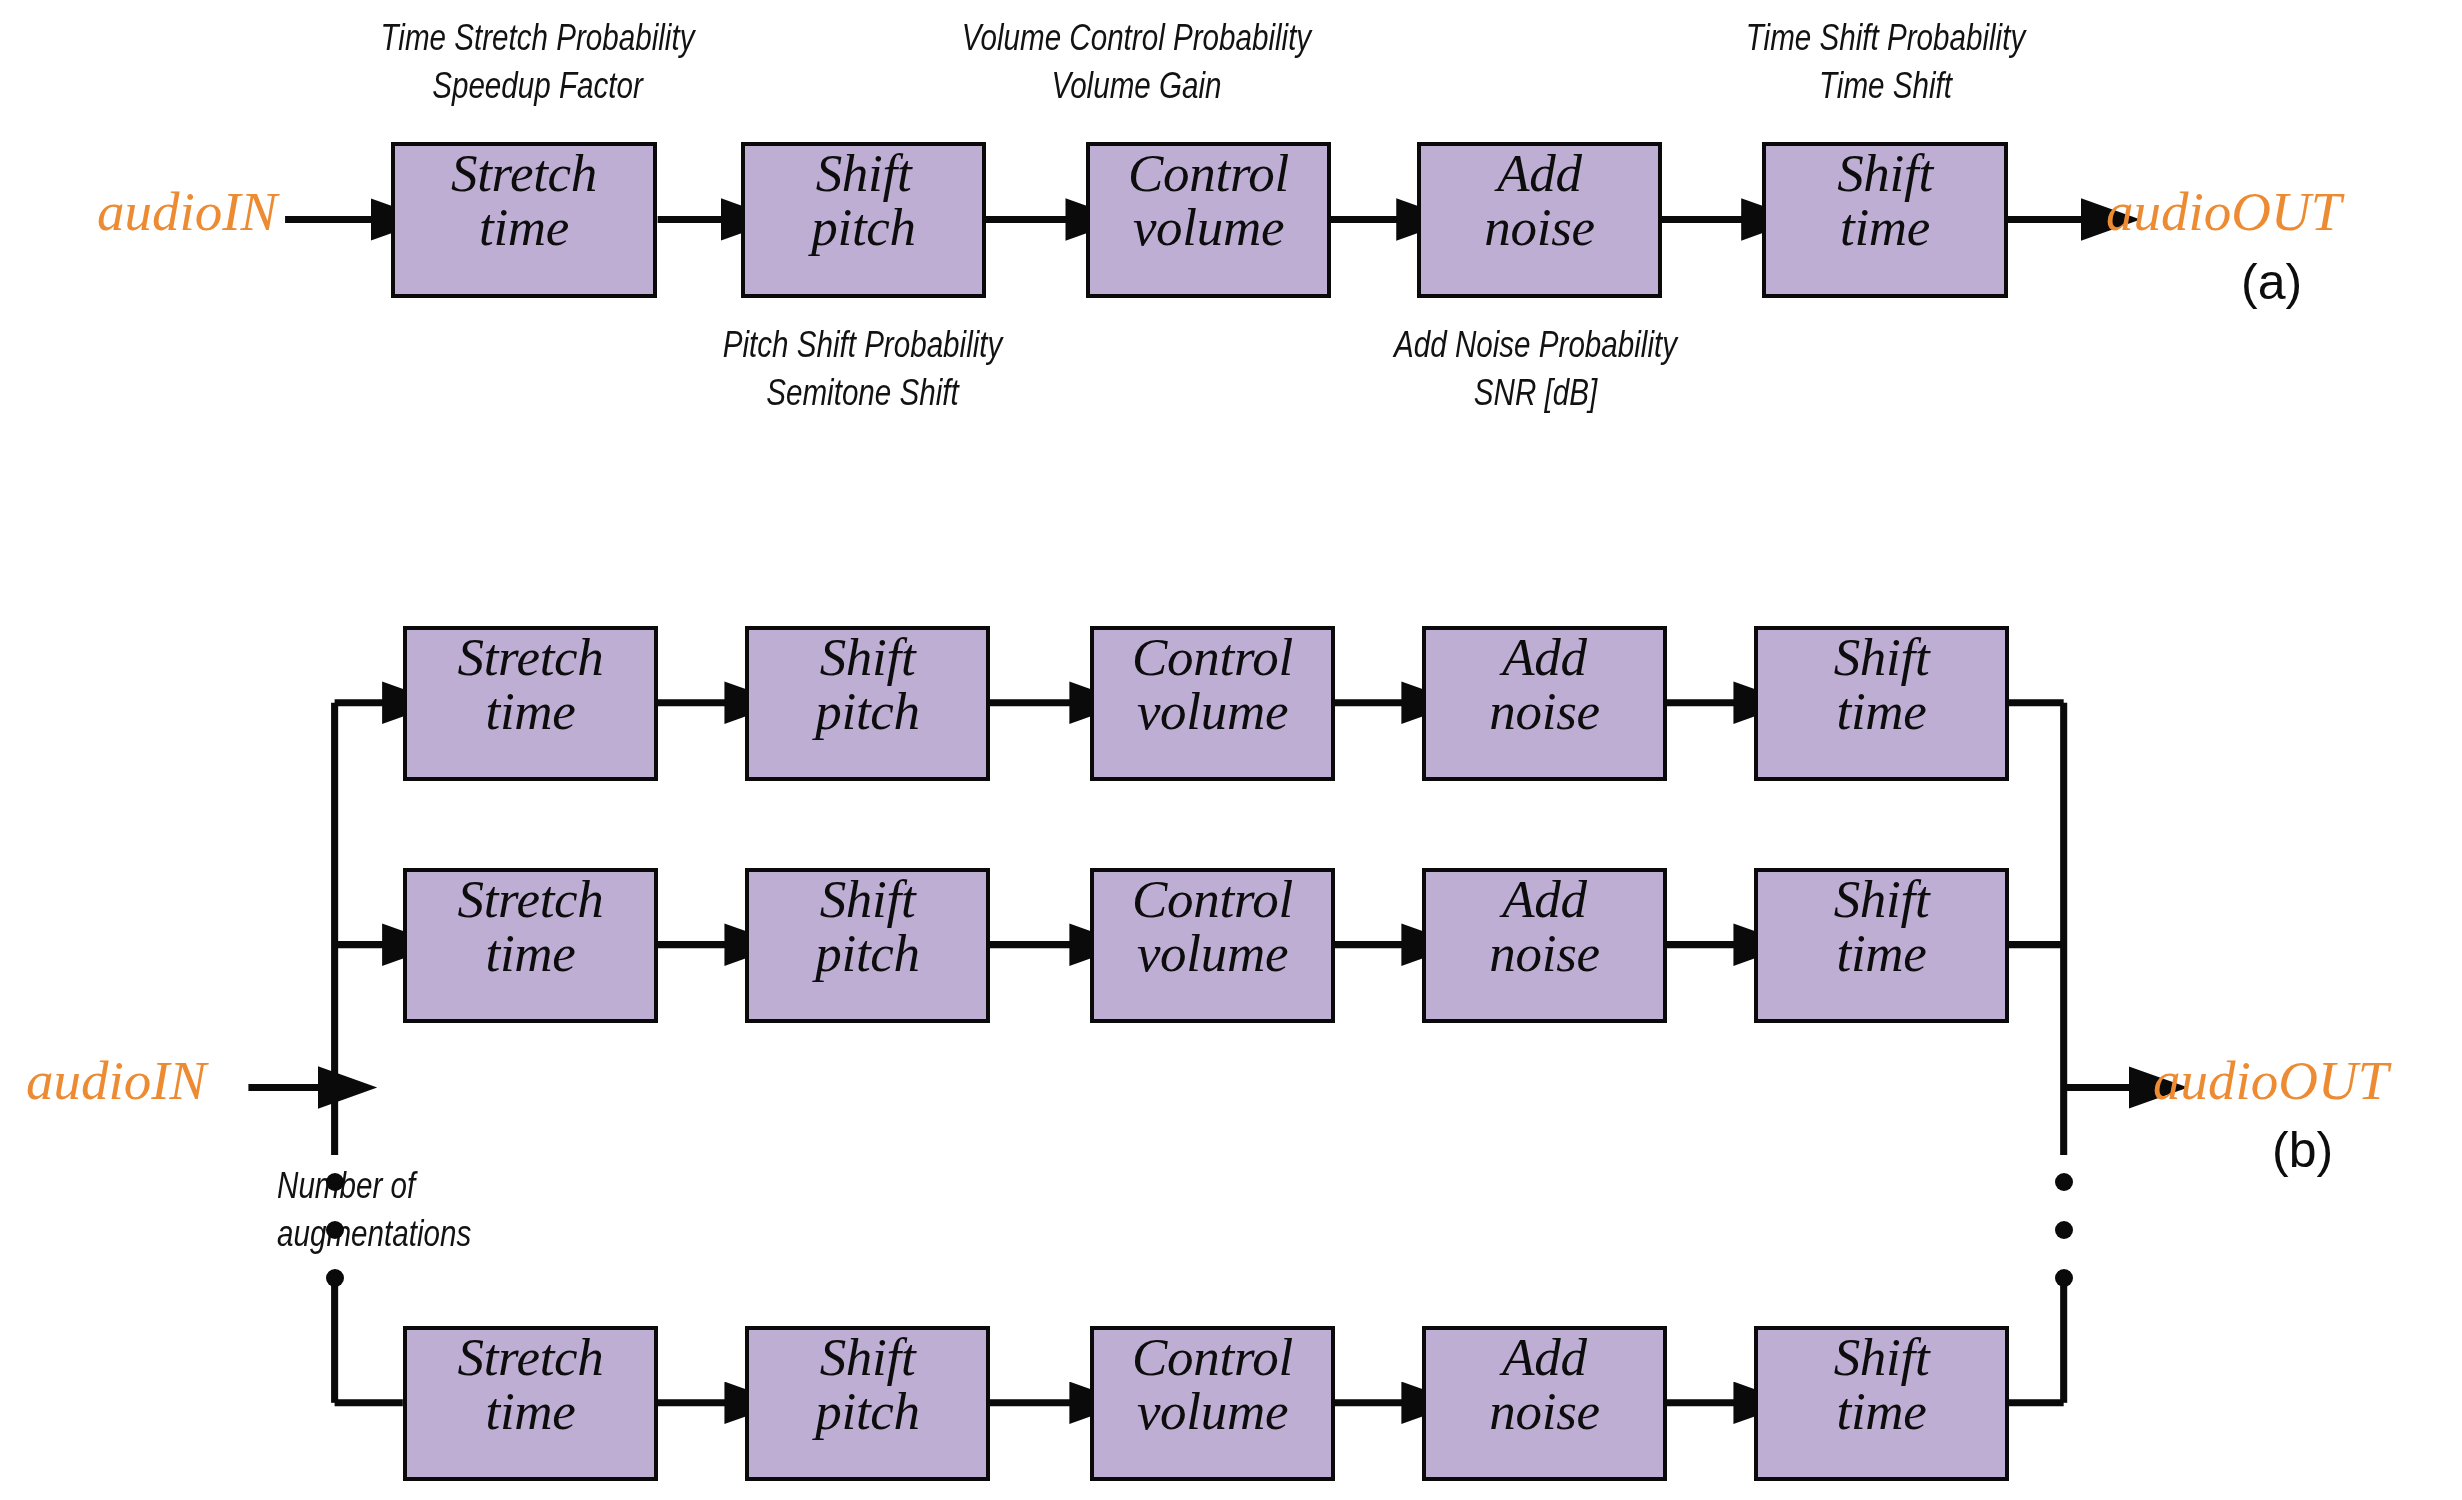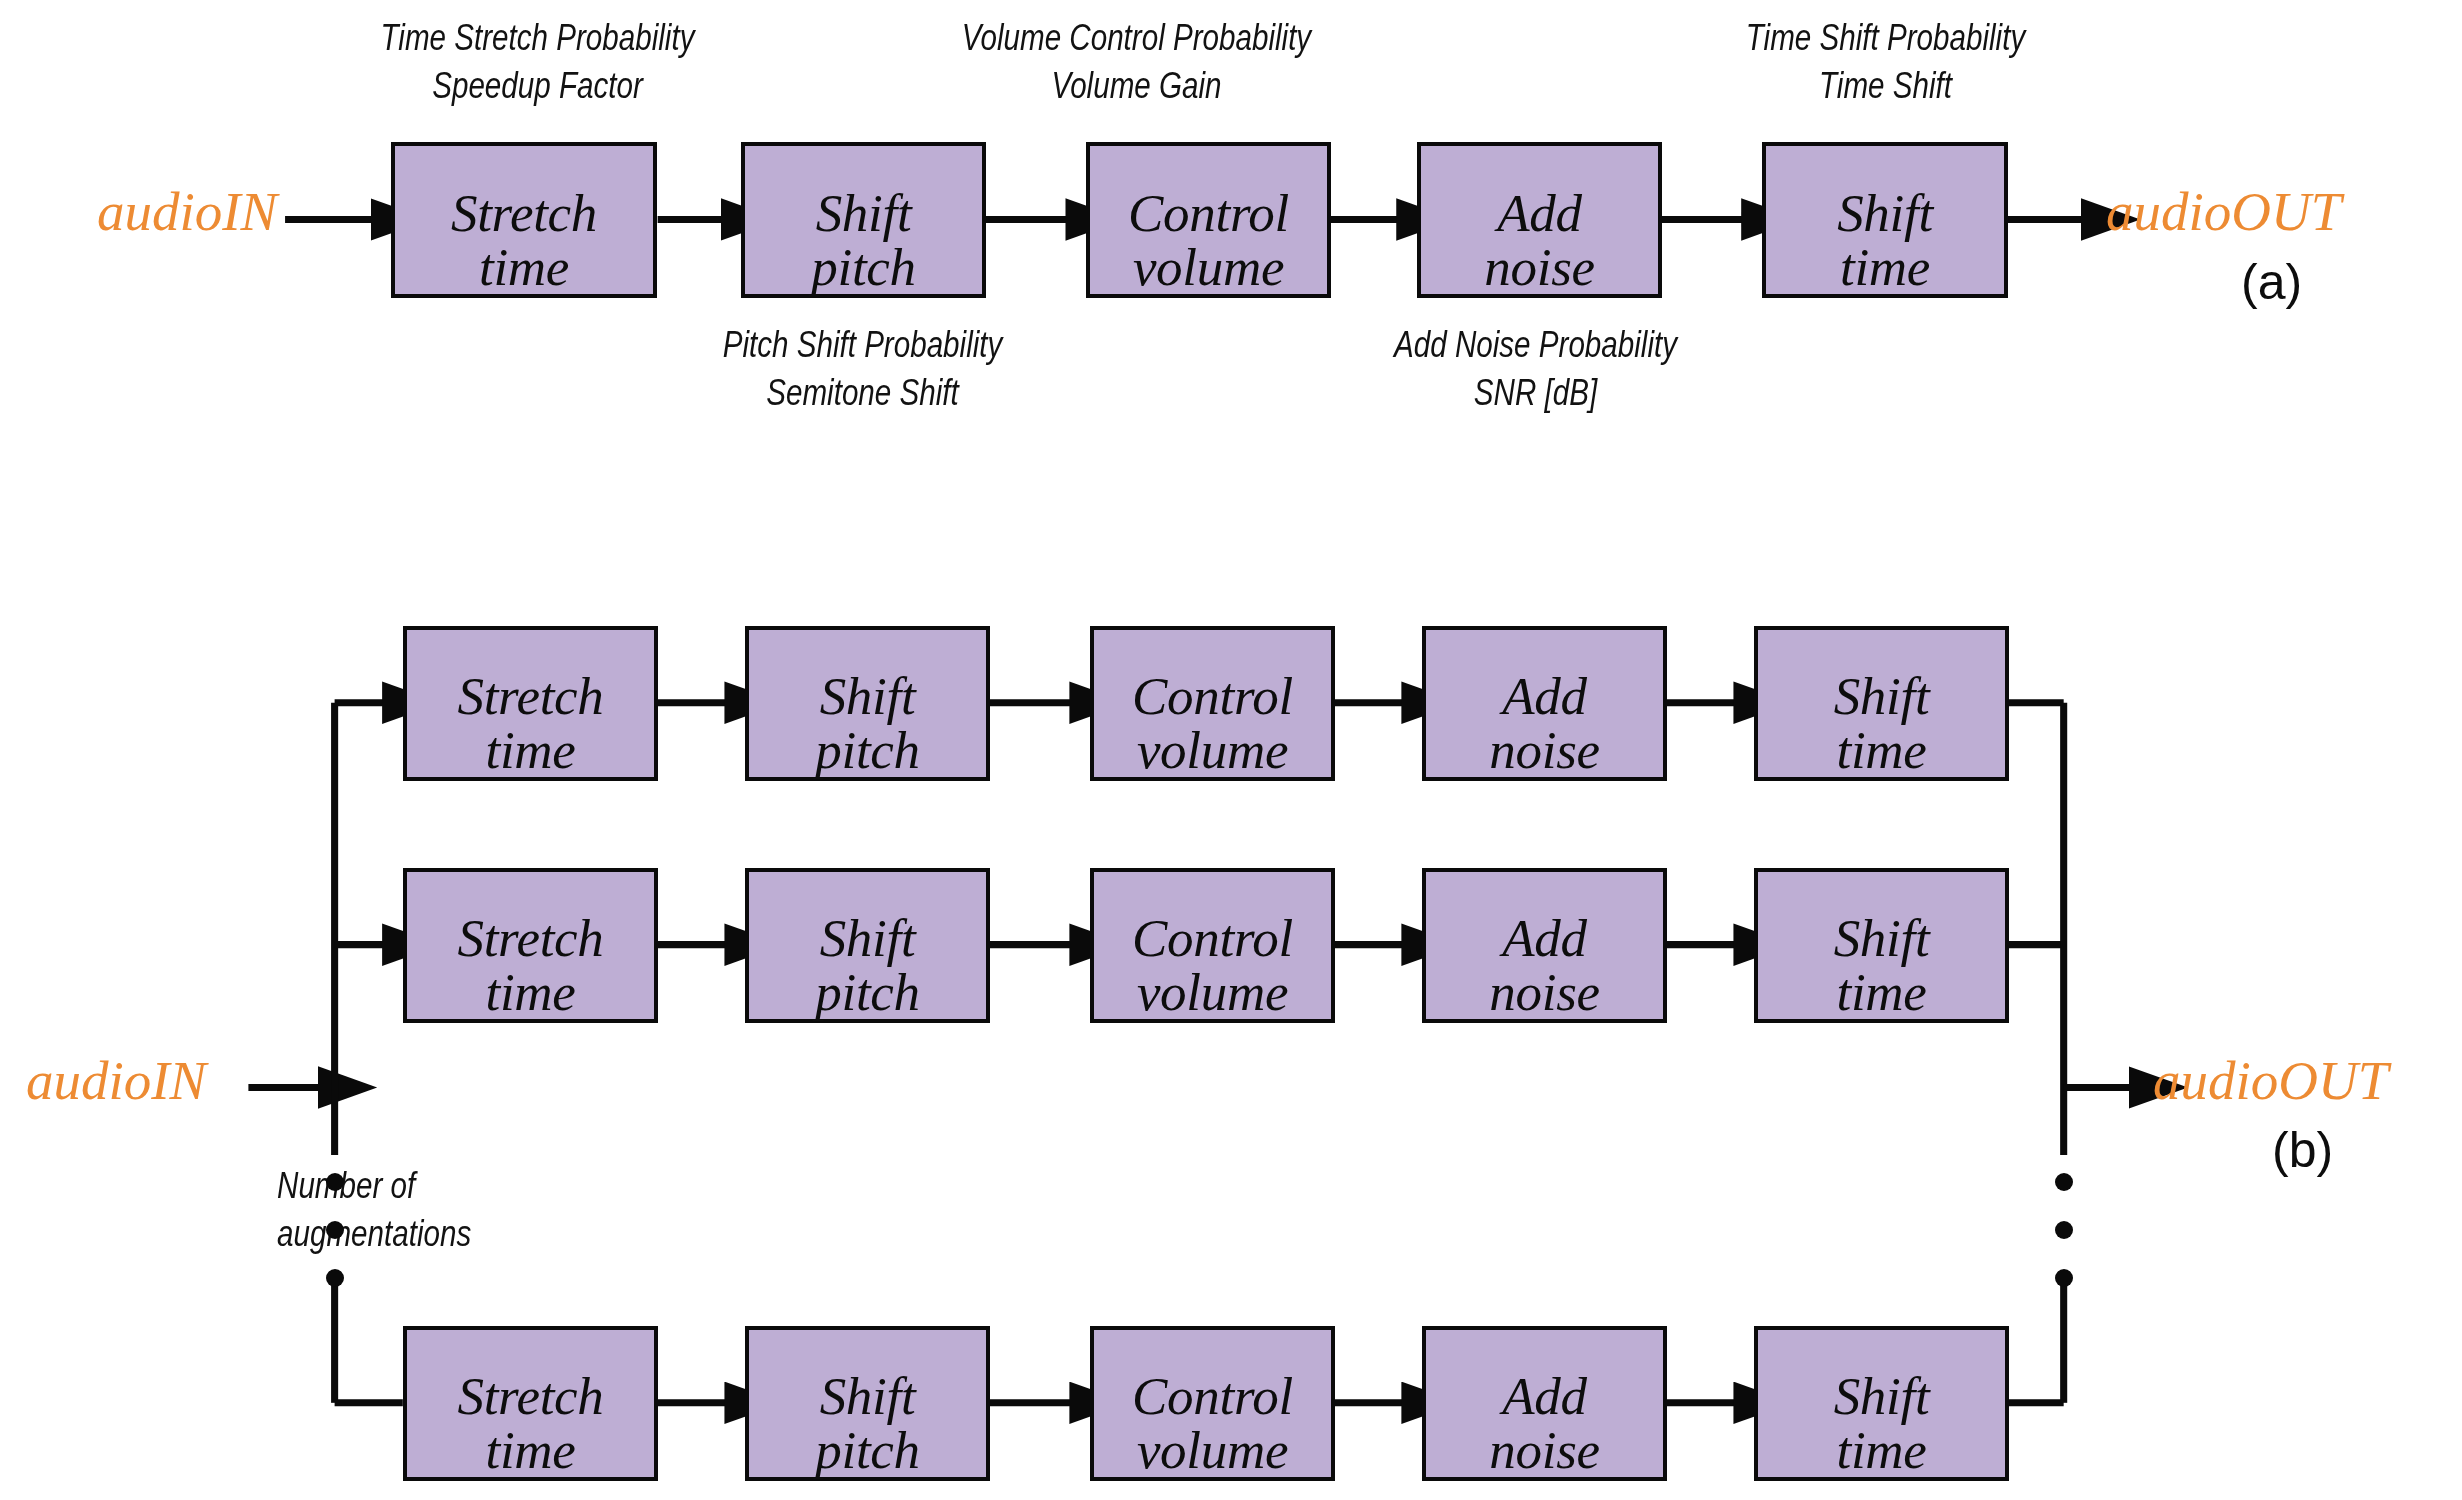--- a/index.html
+++ b/index.html
@@ -9,21 +9,21 @@
     -webkit-font-smoothing:antialiased;
   }
   #stage{position:absolute;left:0;top:0;width:2462px;height:1500px;}
   svg.layer{position:absolute;left:0;top:0;width:2462px;height:1500px;pointer-events:none;}
 
   
   .pbox{
     position:absolute;
     box-sizing:border-box;
     border:4.5px solid #0a0a0a;
-    display:flex;align-items:flex-end;justify-content:center;
+    display:flex;align-items:flex-start;justify-content:center;
     text-align:center;
     line-height:1.02;
     font-family:"Liberation Serif", serif;
     font-style:italic;
     color:#0d0d0d;
     letter-spacing:-0.3px;
   }
   .pbox .lbl{display:block;white-space:pre-line;}
 
   

